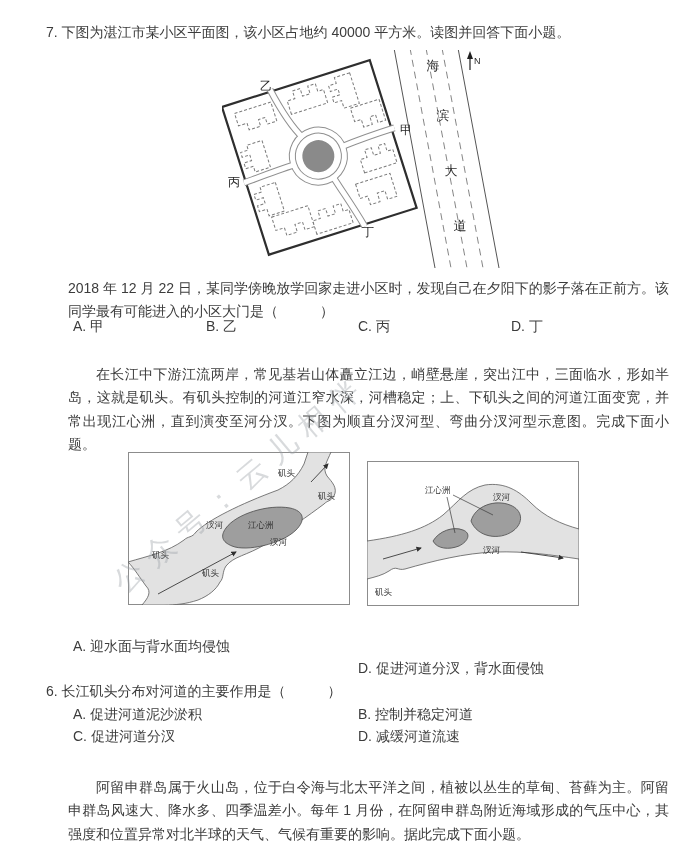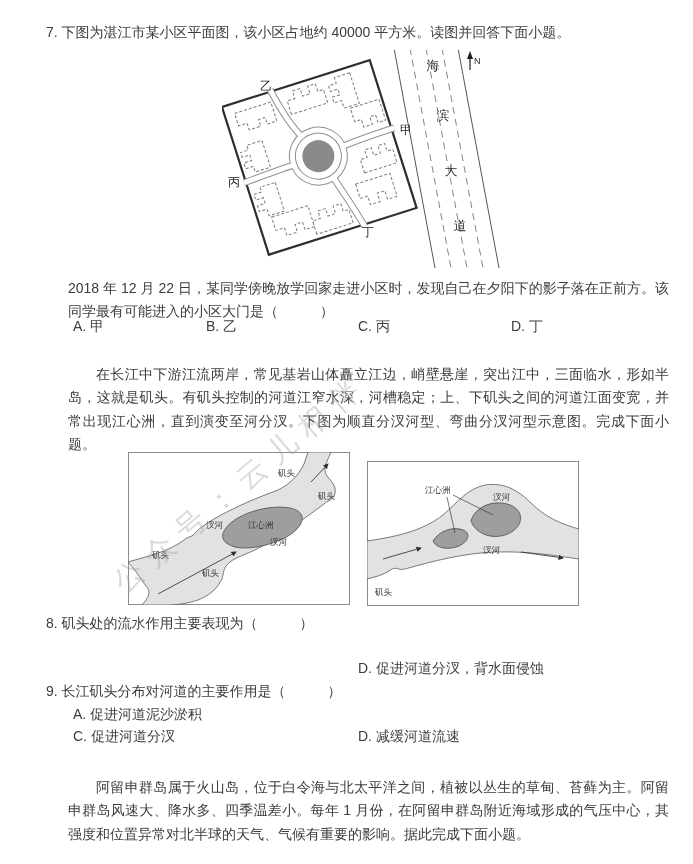--- a/index.html
+++ b/index.html
@@ -135,24 +135,25 @@
     <line class="leader" x1="80" y1="36" x2="88" y2="72"></line>
     <line class="leader" x1="86" y1="34" x2="126" y2="54"></line>
     <line class="flow" x1="16" y1="98" x2="54" y2="87" marker-end="url(#ahR)"></line>
     <line class="flow" x1="154" y1="91" x2="196" y2="97" marker-end="url(#ahR)"></line>
     <text class="diglabel" x="58" y="32">江心洲</text>
     <text class="diglabel" x="126" y="39">汊河</text>
     <text class="diglabel" x="116" y="92">汊河</text>
     <text class="diglabel" x="8" y="134">矶头</text>
   </svg>
 
-  <p class="stem" style="top:612px;">8. 矶头处的流水作用主要表现为（　　　）</p>
+  <span class="opt" style="top:635px;left:73px;">A. 迎水面与背水面均侵蚀</span>
   <span class="opt" style="top:657px;left:358px;">D. 促进河道分汊，背水面侵蚀</span>
 
-  <p class="stem" style="top:680px;">9. 长江矶头分布对河道的主要作用是（　　　）</p>
+  <p class="stem" style="top:680px;">6. 长江矶头分布对河道的主要作用是（　　　）</p>
   <span class="opt" style="top:703px;left:73px;">A. 促进河道泥沙淤积</span>
+  <span class="opt" style="top:703px;left:358px;">B. 控制并稳定河道</span>
   <span class="opt" style="top:725px;left:73px;">C. 促进河道分汊</span>
   <span class="opt" style="top:725px;left:358px;">D. 减缓河道流速</span>
 
   <p class="blk indent" style="top:768px;">阿留申群岛属于火山岛，位于白令海与北太平洋之间，植被以丛生的草甸、苔藓为主。阿留申群岛风速大、降水多、四季温差小。每年 1 月份，在阿留申群岛附近海域形成的气压中心，其强度和位置异常对北半球的天气、气候有重要的影响。据此完成下面小题。</p>
 
   <div class="watermark">公众号：云儿相伴</div>
 </div>
 
 </body></html>

